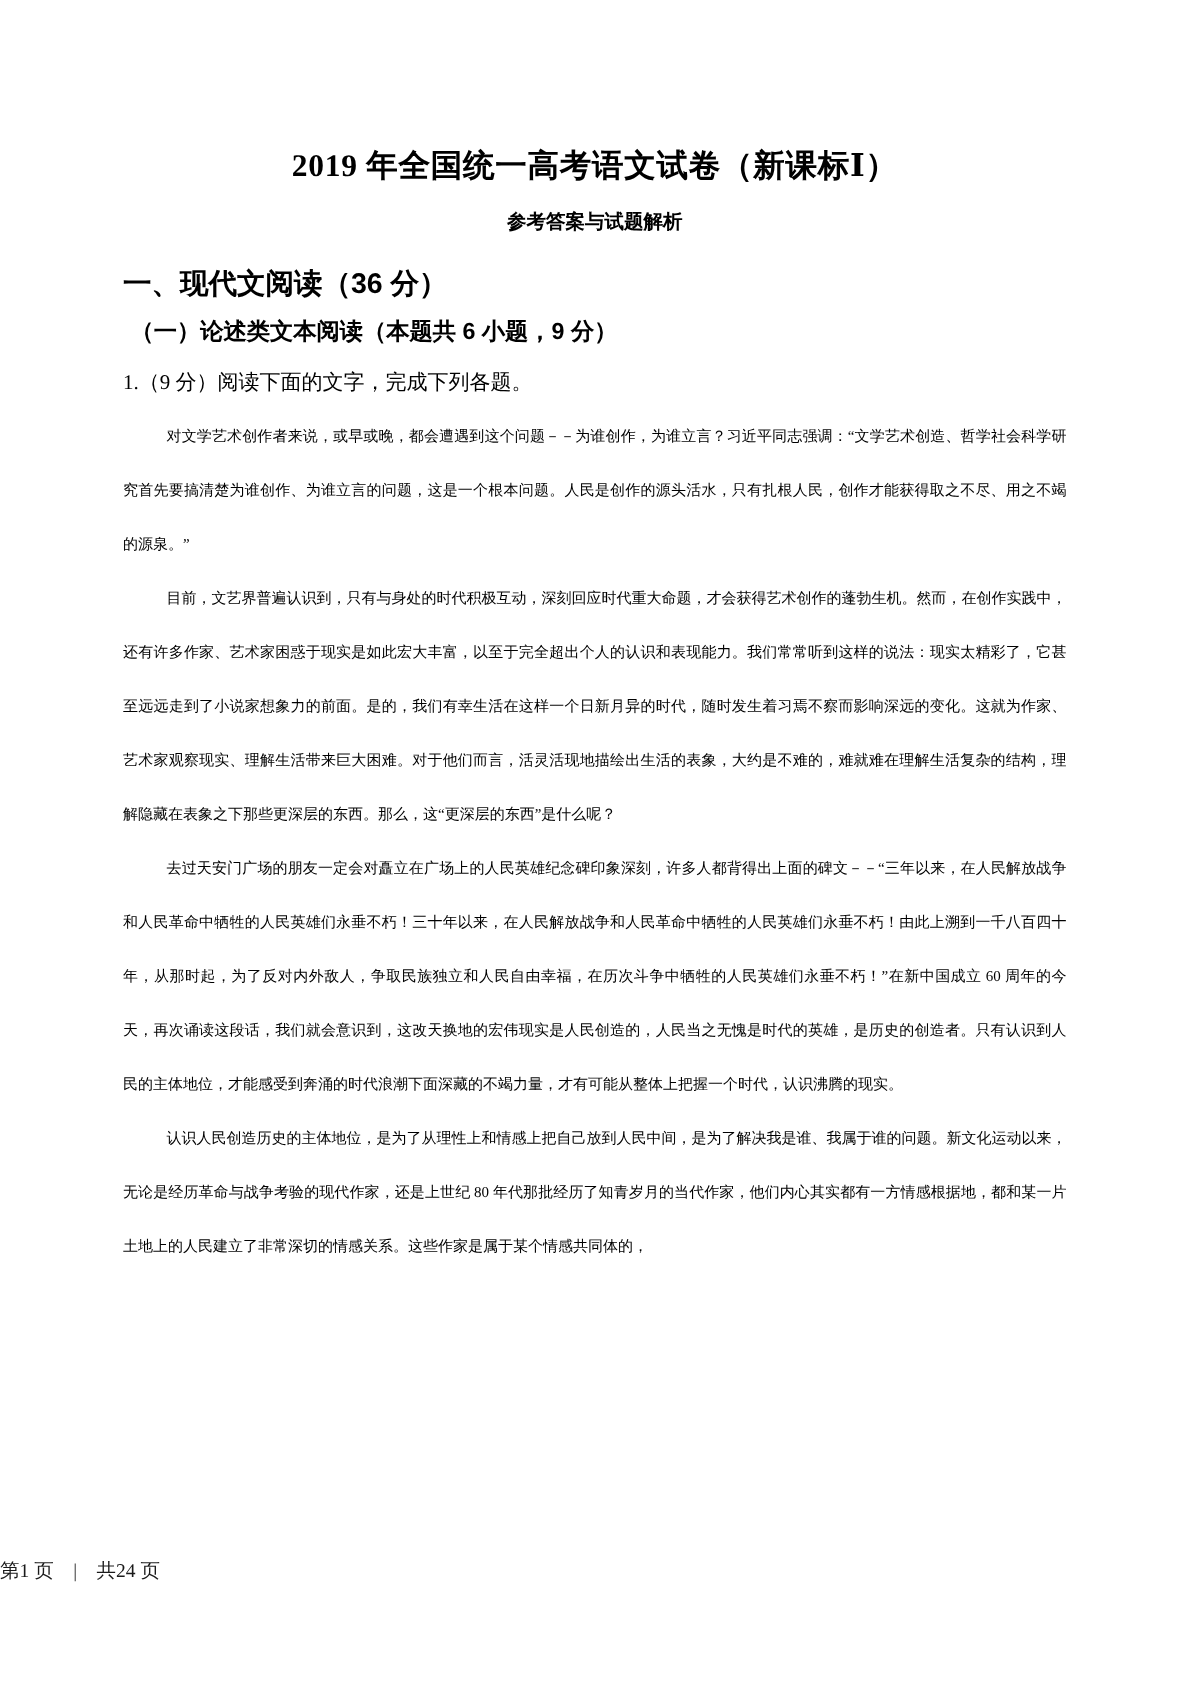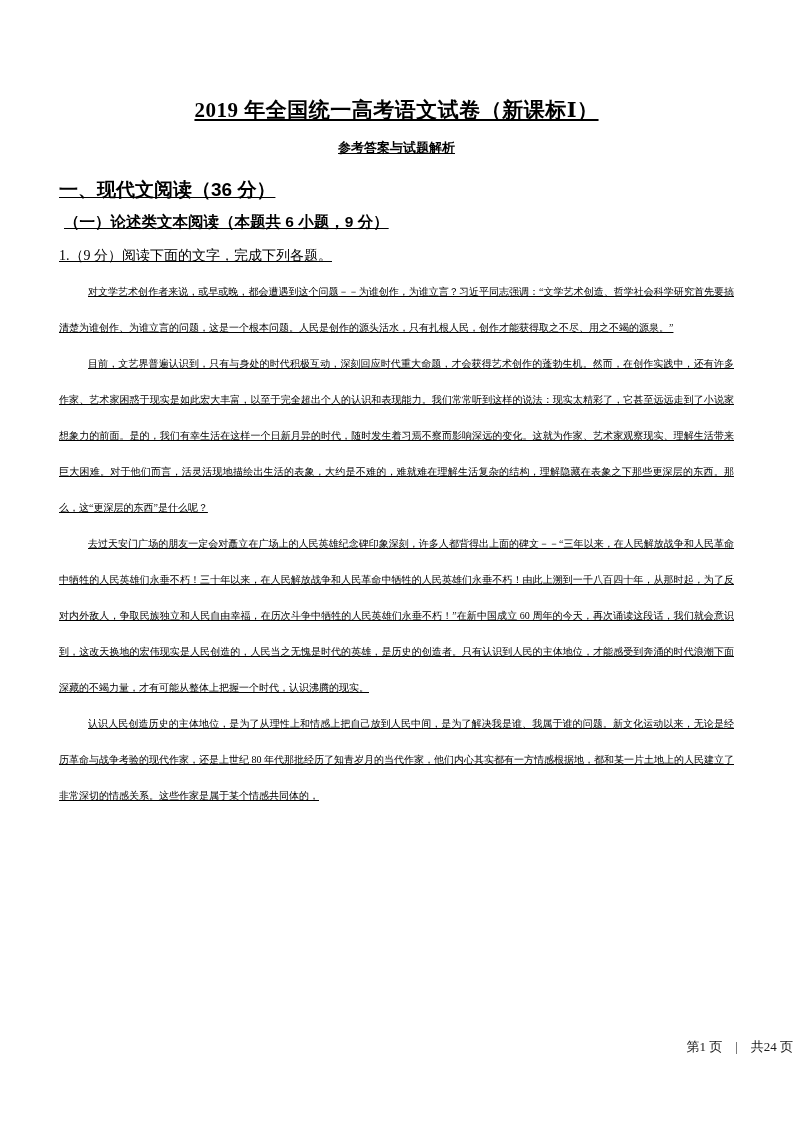--- a/index.html
+++ b/index.html
@@ -13,24 +13,23 @@
     height: 1122px;
     margin: 0 auto;
     background: #ffffff;
     color: #000000;
     font-family: "Liberation Serif", "DejaVu Serif", serif;
     box-sizing: border-box;
     overflow: hidden;
   }
   .content {
     box-sizing: border-box;
-    padding: 0 59px;
+    padding: 0 82px;
     height: 1036px;
     overflow: hidden;
-    text-decoration: underline;
   }
   .doc-title {
     margin: 94px 0 0 0;
     text-align: center;
     font-size: 21px;
     line-height: 32px;
     font-weight: 700;
     letter-spacing: 0.5px;
   }
   .doc-subtitle {
@@ -66,21 +65,21 @@
     text-align: justify;
     text-justify: inter-character;
     text-indent: 29px;
     word-break: break-all;
   }
   .footer {
     position: absolute;
     left: 0;
     right: 0;
     top: 1038px;
-    text-align: right;
+    text-align: left;
     font-size: 13px;
     line-height: 18px;
     color: #1a1a1a;
   }
   .footer .sep {
     display: inline-block;
     margin: 0 13px;
     color: #333333;
   }
 </style>

